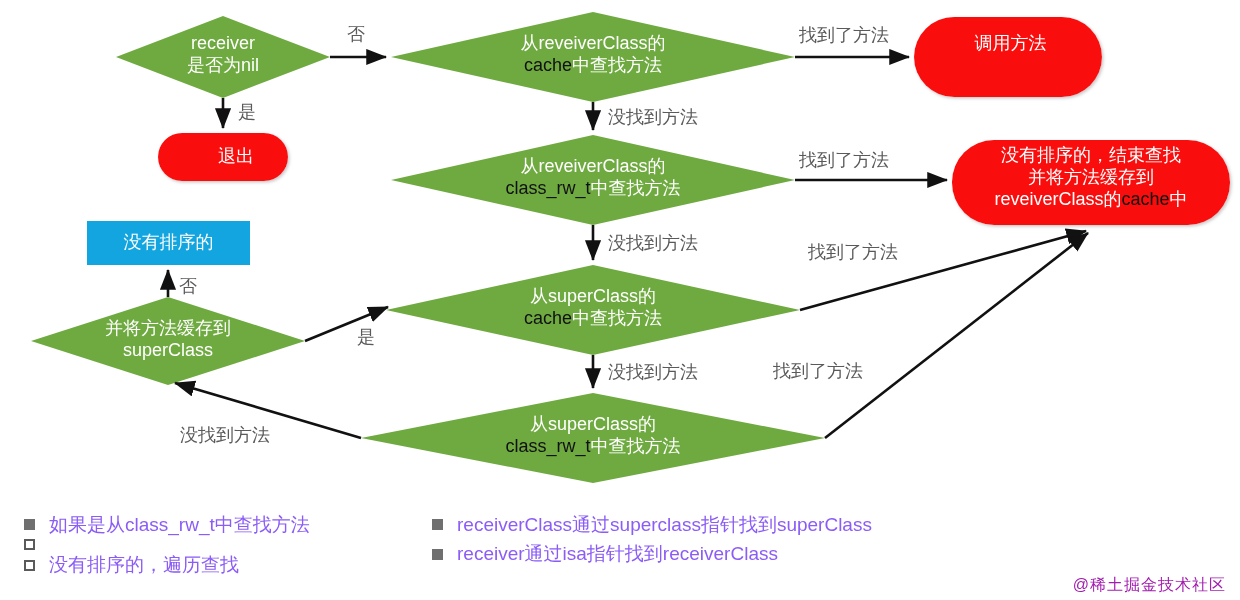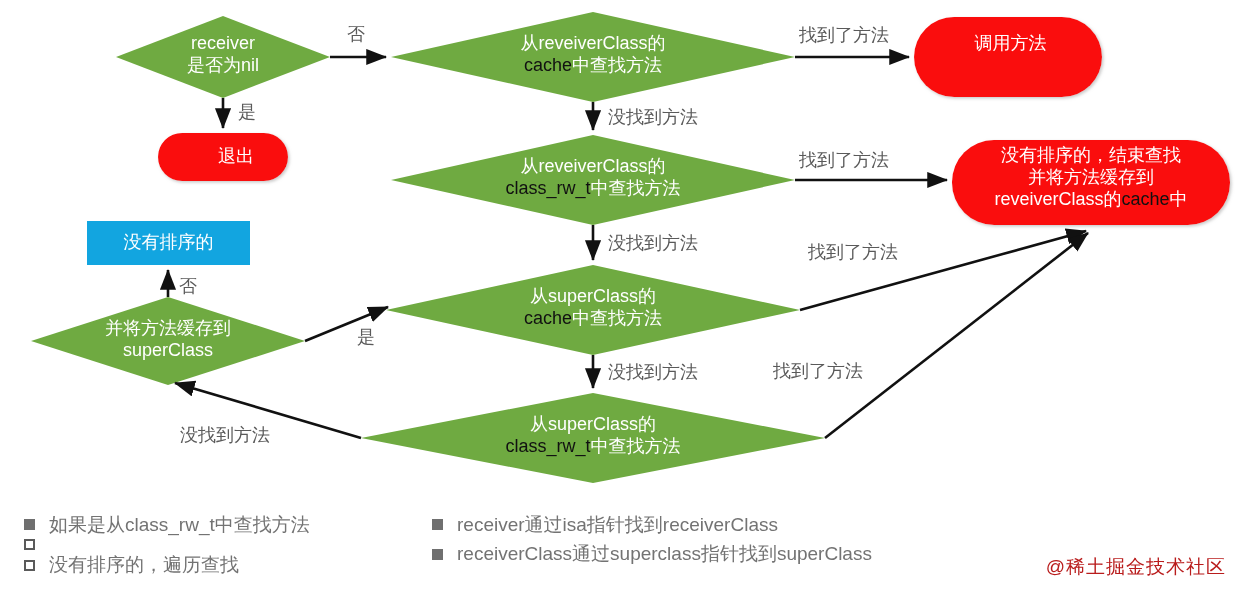--- a/index.html
+++ b/index.html
@@ -53,21 +53,21 @@
   .edge-label {
     position: absolute;
     color: #5a5a5a;
     font-size: 18px;
     white-space: nowrap;
     pointer-events: none;
   }
   
   .legend {
     position: absolute;
-    color: #737373;
+    color: #8b5cf6;
     font-size: 19px;
     line-height: 1.55;
   }
   .legend-row {
     display: flex;
     align-items: center;
     gap: 14px;
     white-space: nowrap;
   }
   .bullet {
@@ -80,23 +80,23 @@
     background: #6f6f6f;
   }
   .bullet.hollow {
     background: #ffffff;
     border: 2px solid #5a5a5a;
     box-sizing: border-box;
   }
   .watermark {
     position: absolute;
     right: 14px;
-    bottom: 20px;
-    color: #b91c1c;
-    font-size: 19px;
+    bottom: 4px;
+    color: #a21caf;
+    font-size: 16px;
     letter-spacing: 1px;
   }
 </style>
 </head>
 <body>
 
 <div id="canvas">
 
   <svg class="flow" viewBox="0 0 1240 600">
     <defs>
@@ -235,23 +235,23 @@
     </div>
     <div class="legend-row">
       <span class="bullet hollow"></span>
       <span>没有排序的，遍历查找</span>
     </div>
   </div>
 
   <div class="legend" style="left:432px; top:510px;">
     <div class="legend-row">
       <span class="bullet filled"></span>
+      <span>receiverClass通过superclass指针找到superClass</span>
+    </div>
+    <div class="legend-row">
+      <span class="bullet filled"></span>
       <span>receiver通过isa指针找到receiverClass</span>
     </div>
-    <div class="legend-row">
-      <span class="bullet filled"></span>
-      <span>receiverClass通过superclass指针找到superClass</span>
-    </div>
   </div>
 
   <div class="watermark">@稀土掘金技术社区</div>
 
 </div>
 
 </body></html>

